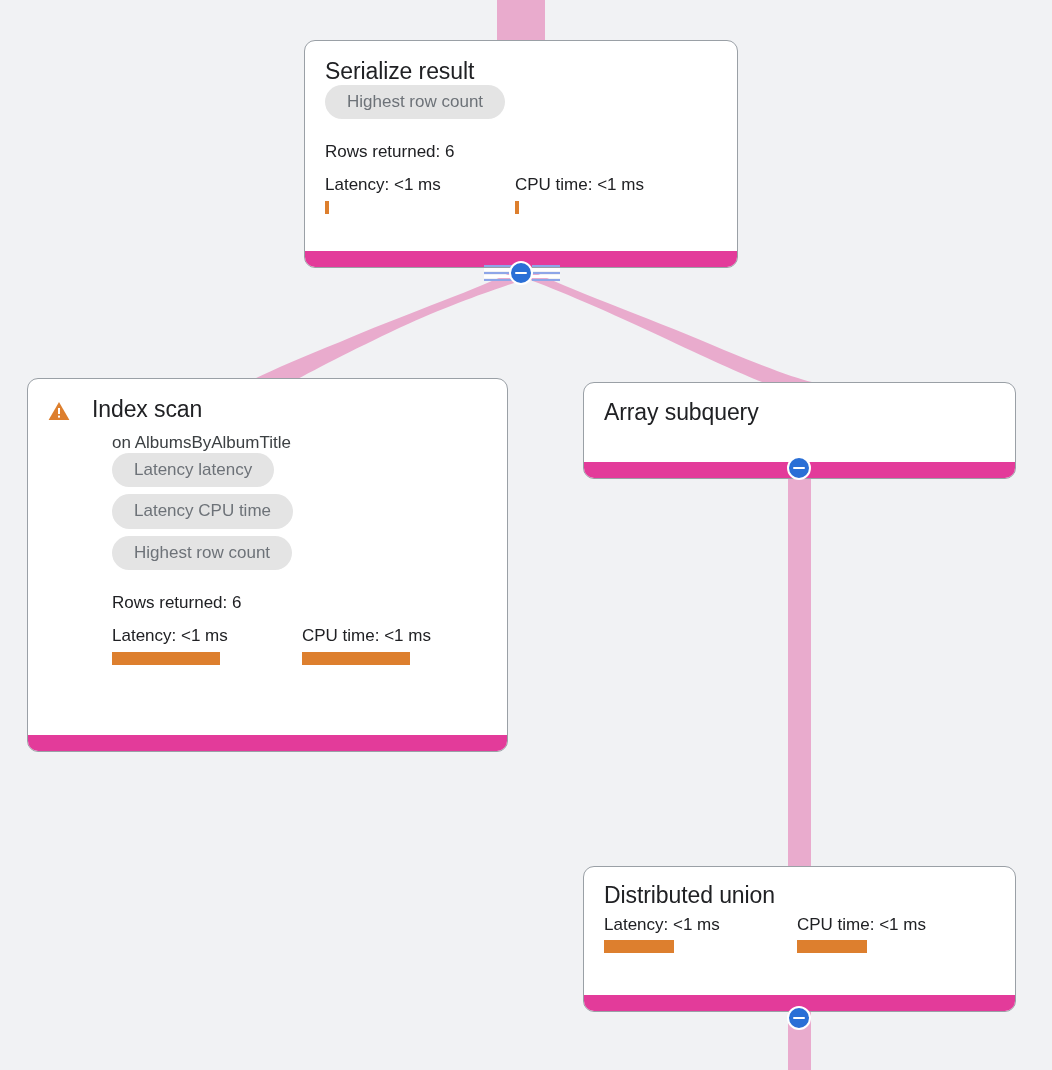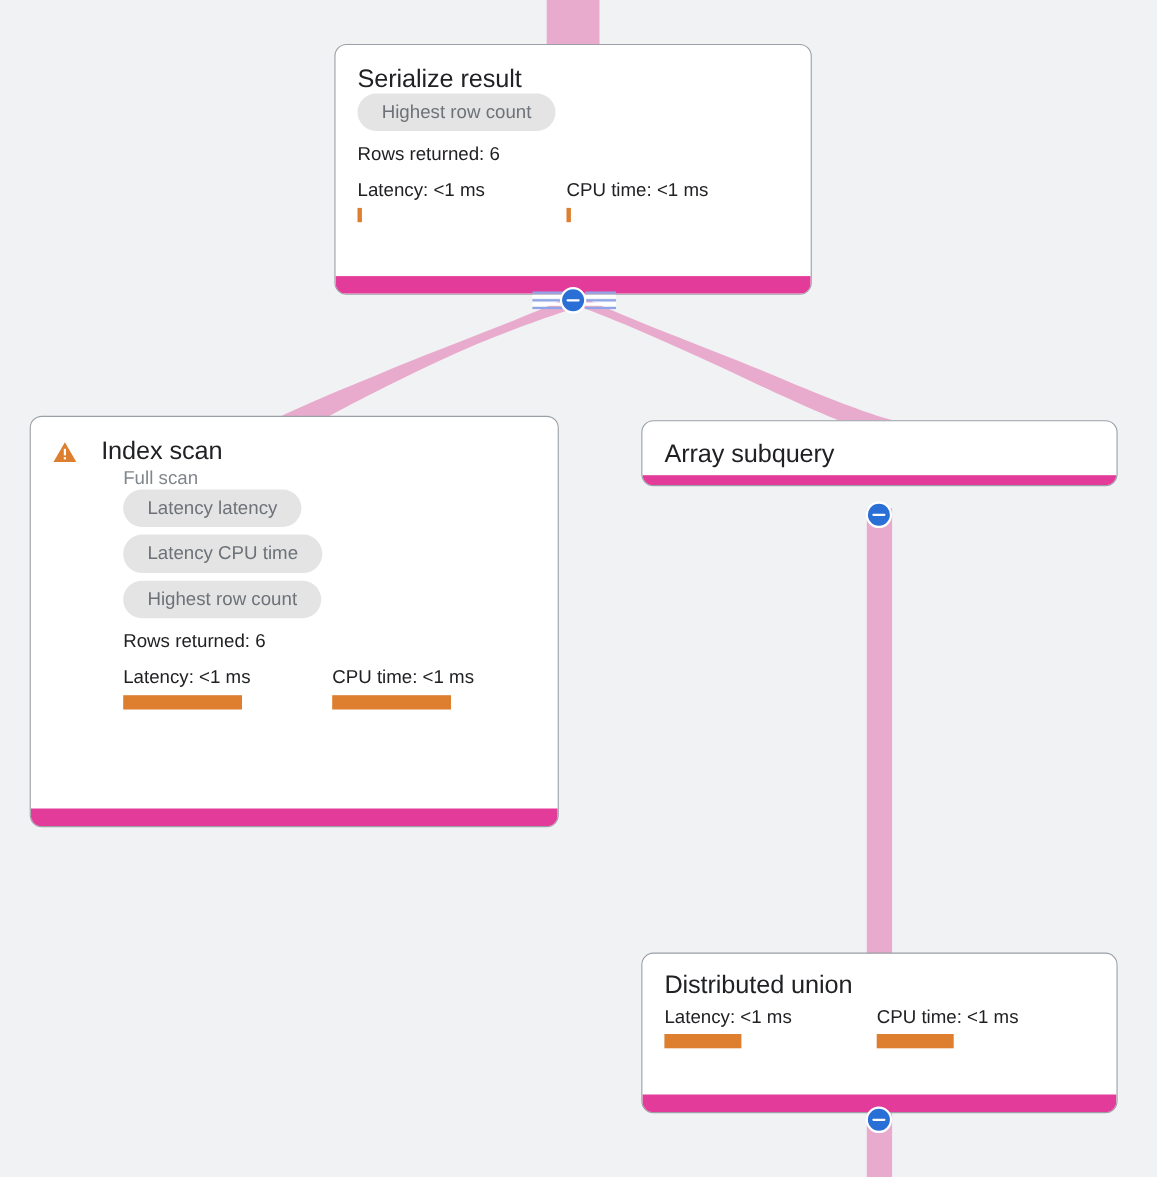--- a/index.html
+++ b/index.html
@@ -71,21 +71,21 @@
     color: #6d7278;
     border-radius: 999px;
     font-size: 17px;
     padding: 7px 22px;
     margin-bottom: 7px;
     line-height: 1.2;
   }
   .rows-returned {
     font-size: 17px;
     color: #202124;
-    margin-top: 4px;
+    margin-top: 16px;
   }
 
   .metrics {
     display: flex;
     margin-top: 14px;
   }
   .metric { position: relative; }
   .metric-label {
     font-size: 17px;
     color: #202124;
@@ -201,21 +201,21 @@
     <div class="node-body">
       <div class="node-title-row">
         <svg class="warn-icon" width="22" height="20" viewBox="0 0 22 20">
           <path d="M11 1 L21.4 19 L0.6 19 Z" fill="#dd7f2e"></path>
           <rect x="10" y="7" width="2" height="6" fill="#ffffff"></rect>
           <rect x="10" y="14.6" width="2" height="2" fill="#ffffff"></rect>
         </svg>
         <div class="node-title" style="margin-left:12px;">Index scan</div>
       </div>
       <div style="padding-left:64px;">
-        <div class="subtitle muted">Full scan</div>
+        <div class="subtitle">on AlbumsByAlbumTitle</div>
         <div class="chips">
           <div><span class="chip">Latency latency</span></div>
           <div><span class="chip">Latency CPU time</span></div>
           <div><span class="chip">Highest row count</span></div>
         </div>
         <div class="rows-returned">Rows returned: 6</div>
         <div class="metrics">
           <div class="metric" style="width:190px;">
             <div class="metric-label">Latency: &lt;1 ms</div>
             <div class="metric-bar" style="width:108px;"></div>
@@ -223,21 +223,21 @@
           <div class="metric">
             <div class="metric-label">CPU time: &lt;1 ms</div>
             <div class="metric-bar" style="width:108px;"></div>
           </div>
         </div>
       </div>
     </div>
     <div class="node-footer"></div>
   </div>
 
-  <div class="node" style="left:583px; top:382px; width:433px; height:60px;">
+  <div class="node" style="left:583px; top:382px; width:433px; height:97px;">
     <div class="node-body" style="padding:17px 20px 6px 20px;">
       <div class="node-title-row">
         <div class="node-title">Array subquery</div>
       </div>
     </div>
     <div class="node-footer"></div>
   </div>
   <div class="toggle" style="left:787px; top:456px;"></div>
 
   <div class="node" style="left:583px; top:866px; width:433px; height:146px;">

